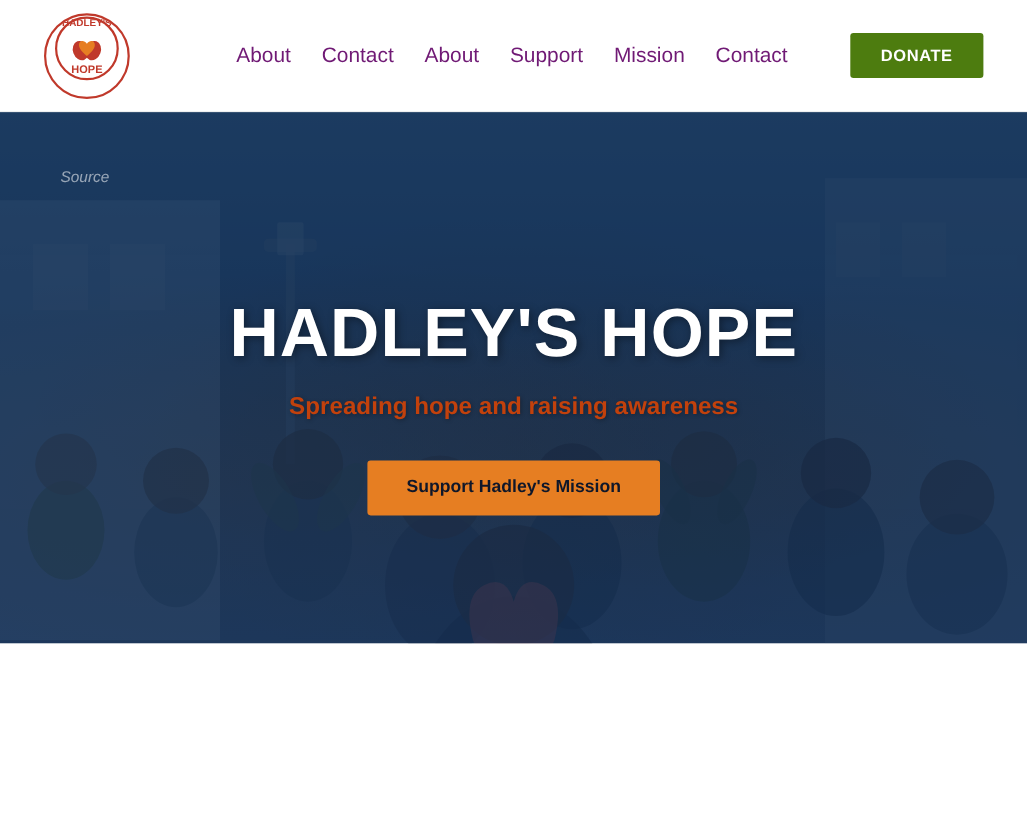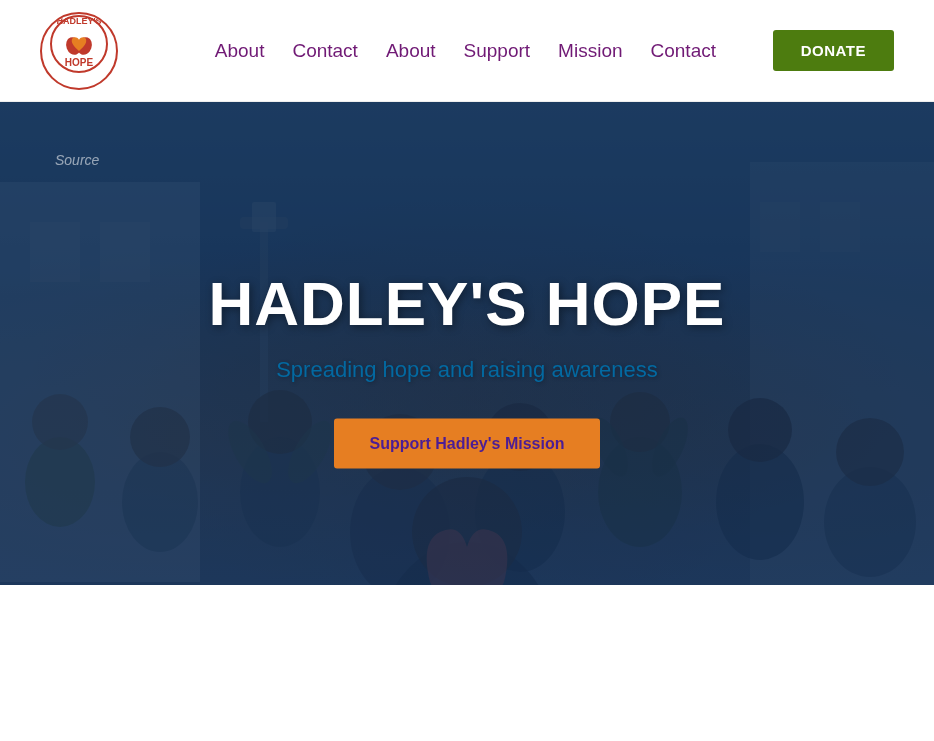--- a/index.html
+++ b/index.html
@@ -138,29 +138,29 @@
       font-size: 62px;
       font-weight: 900;
       color: #fff;
       text-shadow: 2px 2px 8px rgba(0,0,0,0.4);
       letter-spacing: 1px;
       margin-bottom: 18px;
     }
 
     .hero-subtitle {
       font-size: 22px;
-      color: #0369a1;
-      font-weight: 400;
+      color: #c2410c;
+      font-weight: 700;
       margin-bottom: 36px;
       text-shadow: 1px 1px 4px rgba(0,0,0,0.3);
     }
 
     .hero-cta-btn {
       background: #e67e22;
-      color: #4c1d95;
+      color: #0f172a;
       border: none;
       padding: 16px 36px;
       font-size: 16px;
       font-weight: 600;
       cursor: pointer;
       border-radius: 3px;
     }
 
     
     .logo-text-top {

